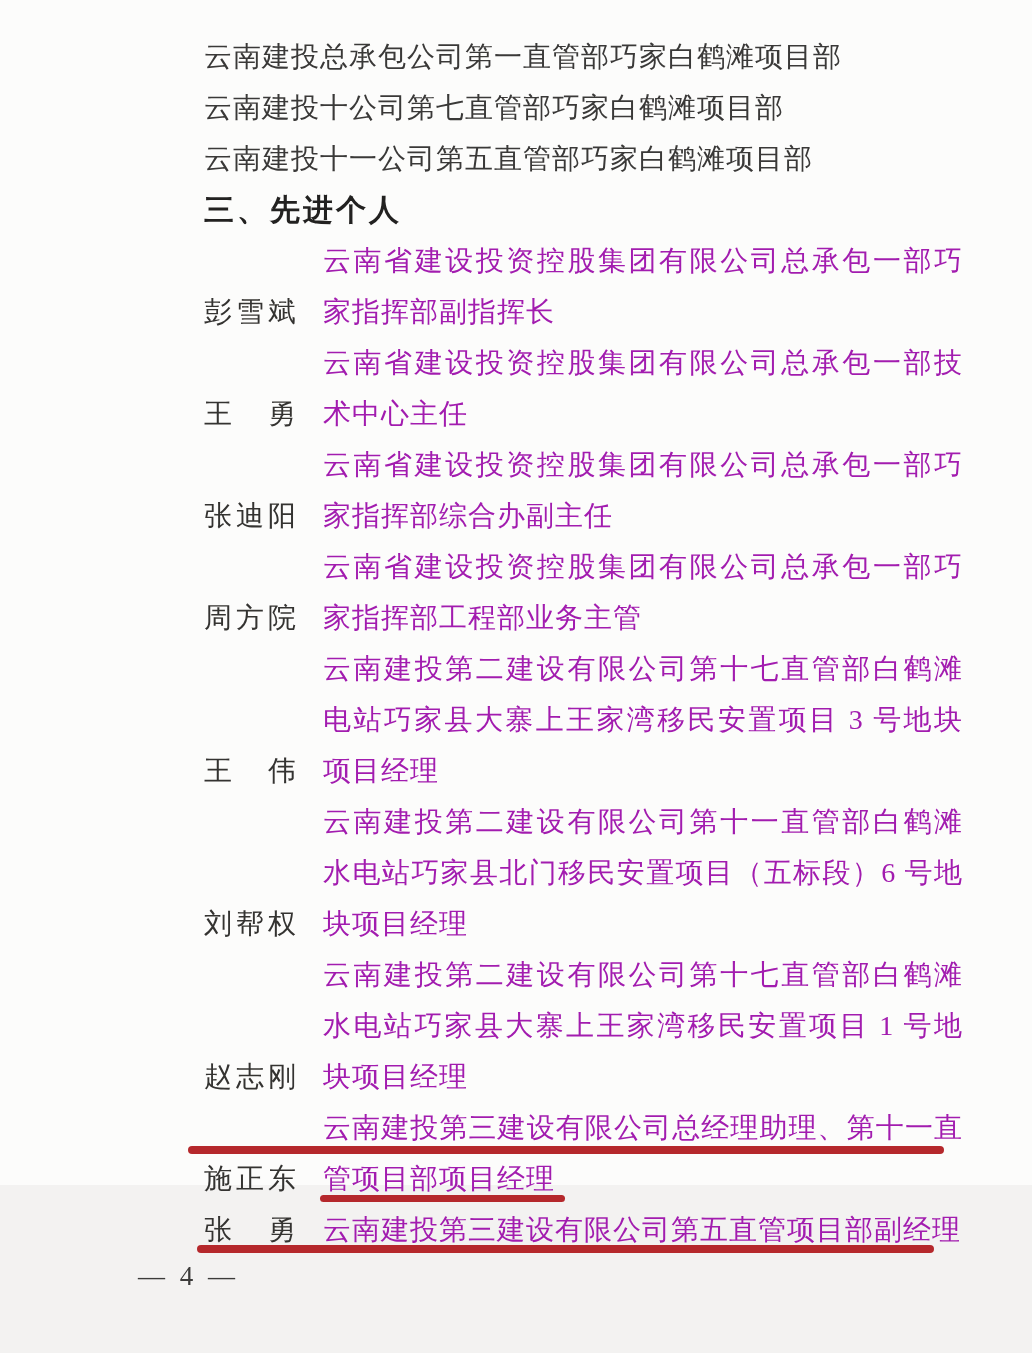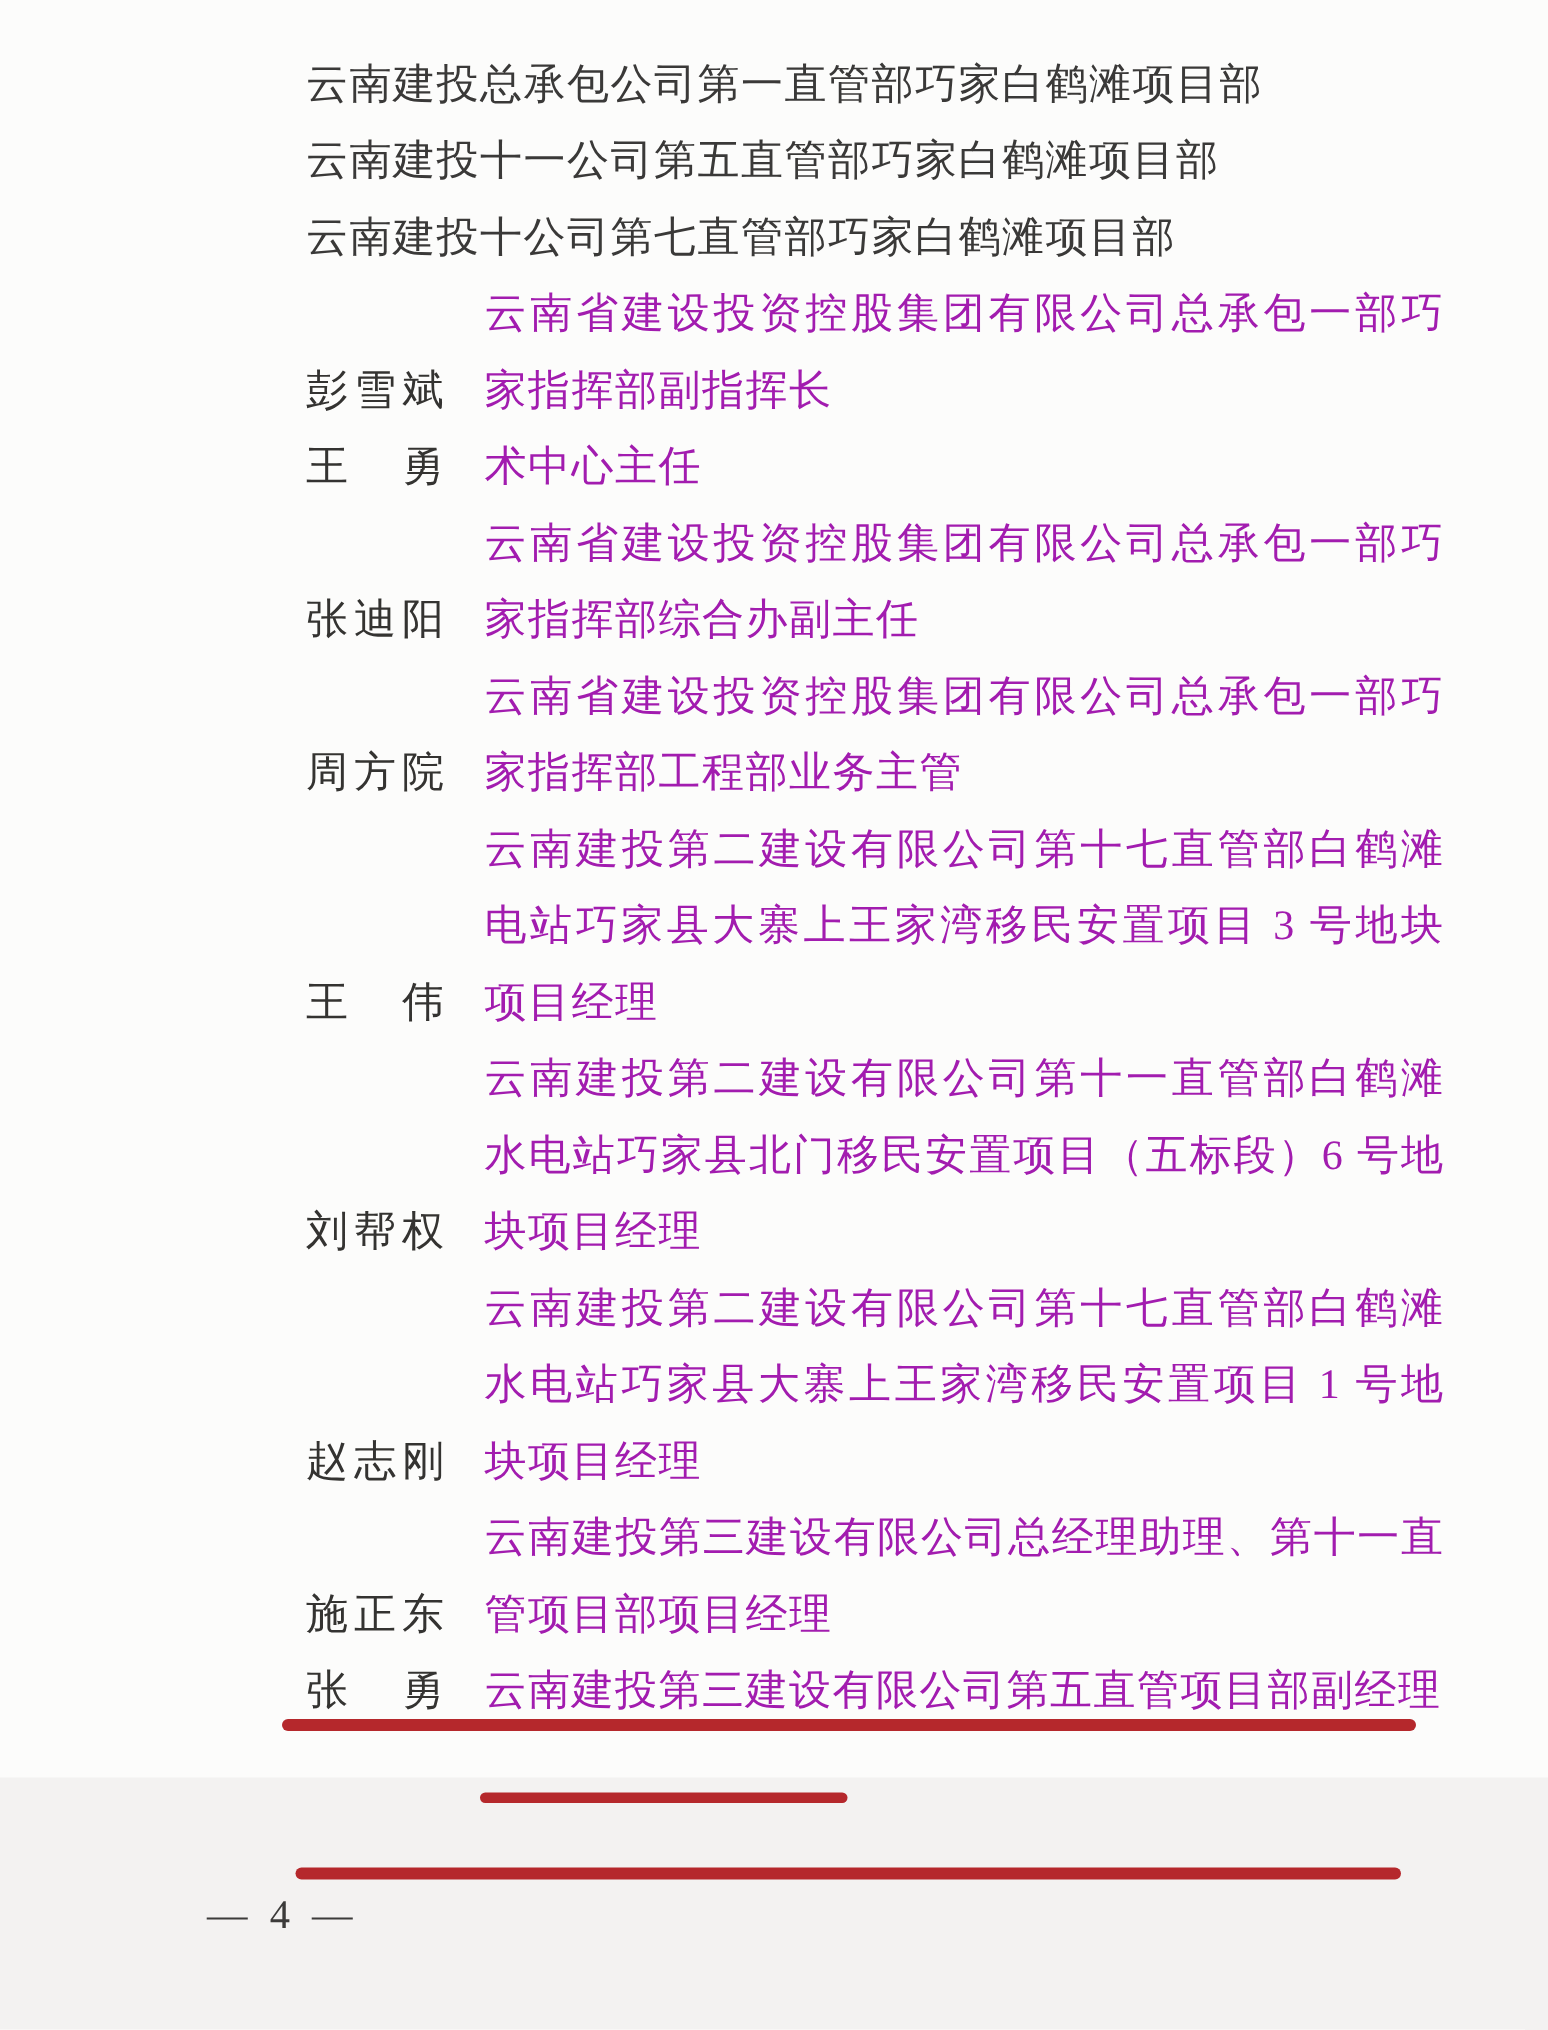--- a/index.html
+++ b/index.html
@@ -93,36 +93,38 @@
 </style>
 </head>
 <body>
 
 <div class="page">
 
   <div class="content">
 
     <div id="org-list">
         <div class="line org-line">云南建投总承包公司第一直管部巧家白鹤滩项目部</div>
+        <div class="line org-line">云南建投十公司第七直管部巧家白鹤滩项目部</div>
         <div class="line org-line">云南建投十一公司第五直管部巧家白鹤滩项目部</div>
-        <div class="line org-line">云南建投十公司第七直管部巧家白鹤滩项目部</div>
       </div>
 
+    <div class="section-heading">三、先进个人</div>
 
     <div id="individual-list">
         <div class="entry">
           <div class="name">彭雪斌</div>
           <div class="desc">
             <div class="line full">云南省建设投资控股集团有限公司总承包一部巧</div>
             <div class="line">家指挥部副指挥长</div>
           </div>
         </div>
         <div class="entry">
           <div class="name">王勇</div>
           <div class="desc">
+            <div class="line full">云南省建设投资控股集团有限公司总承包一部技</div>
             <div class="line">术中心主任</div>
           </div>
         </div>
         <div class="entry">
           <div class="name">张迪阳</div>
           <div class="desc">
             <div class="line full">云南省建设投资控股集团有限公司总承包一部巧</div>
             <div class="line">家指挥部综合办副主任</div>
           </div>
         </div>

